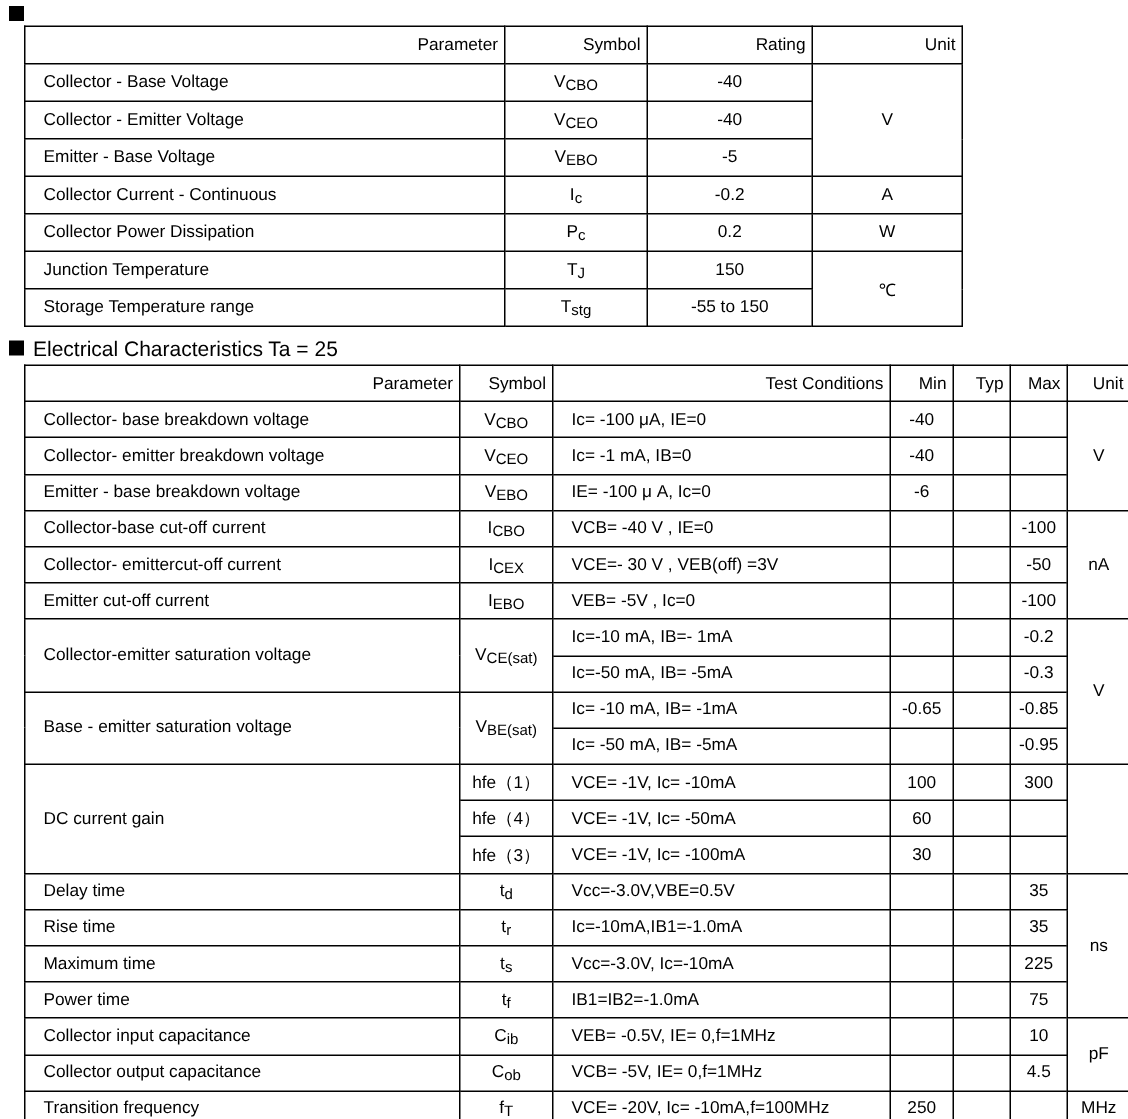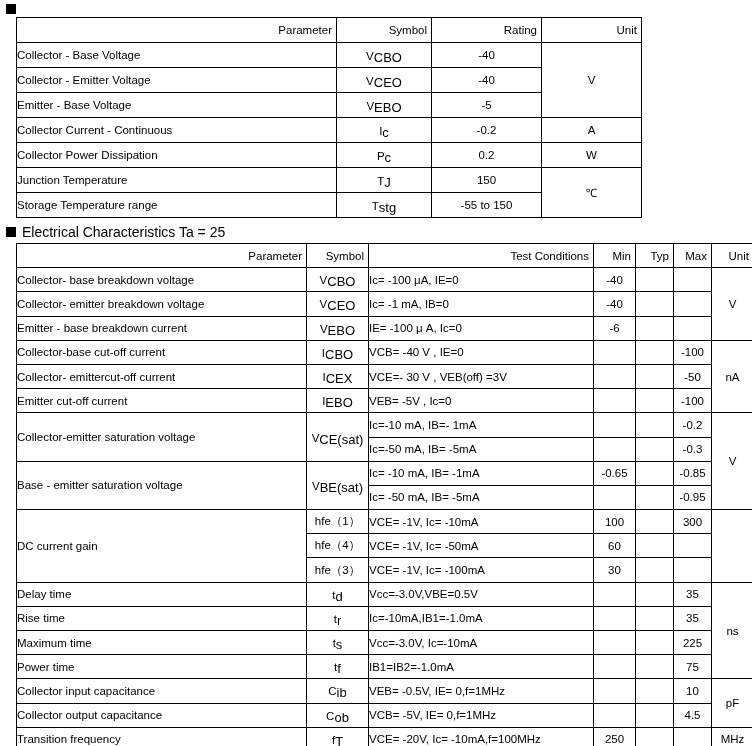--- a/index.html
+++ b/index.html
@@ -54,24 +54,24 @@
     width: 727px;
   }
   td {
     border: 1px solid #000;
     padding: 2px 4px;
     vertical-align: middle;
     height: 21px;
     box-sizing: border-box;
   }
   .c { text-align: center; }
-  .l { text-align: left; padding-left: 0; }
+  .l { text-align: left; padding-left: 12px; }
   .hdr { text-align: right; font-weight: normal; }
   sub {
-    font-size: 13px;
+    font-size: 10px;
     vertical-align: baseline;
     position: relative;
     top: 2px;
   }
   .amr td { height: 25px; }
   .ec td { height: 24.2px; }
 </style>
 </head>
 <body>
 
@@ -183,21 +183,21 @@
       <tr>
         <td class="l">Collector- emitter breakdown voltage</td>
         <td class="c"><span>V</span><sub>CEO</sub></td>
         <td class="l">Ic= -1 mA,  IB=0</td>
         <td class="c">-40</td>
         <td class="c"></td>
         <td class="c"></td>
       </tr>
 
       <tr>
-        <td class="l">Emitter - base breakdown current</td>
+        <td class="l">Emitter - base breakdown voltage</td>
         <td class="c"><span>V</span><sub>EBO</sub></td>
         <td class="l">IE= -100 μ A,   Ic=0</td>
         <td class="c">-6</td>
         <td class="c"></td>
         <td class="c"></td>
       </tr>
 
       <tr>
         <td class="l">Collector-base cut-off current</td>
         <td class="c"><span>I</span><sub>CBO</sub></td>

